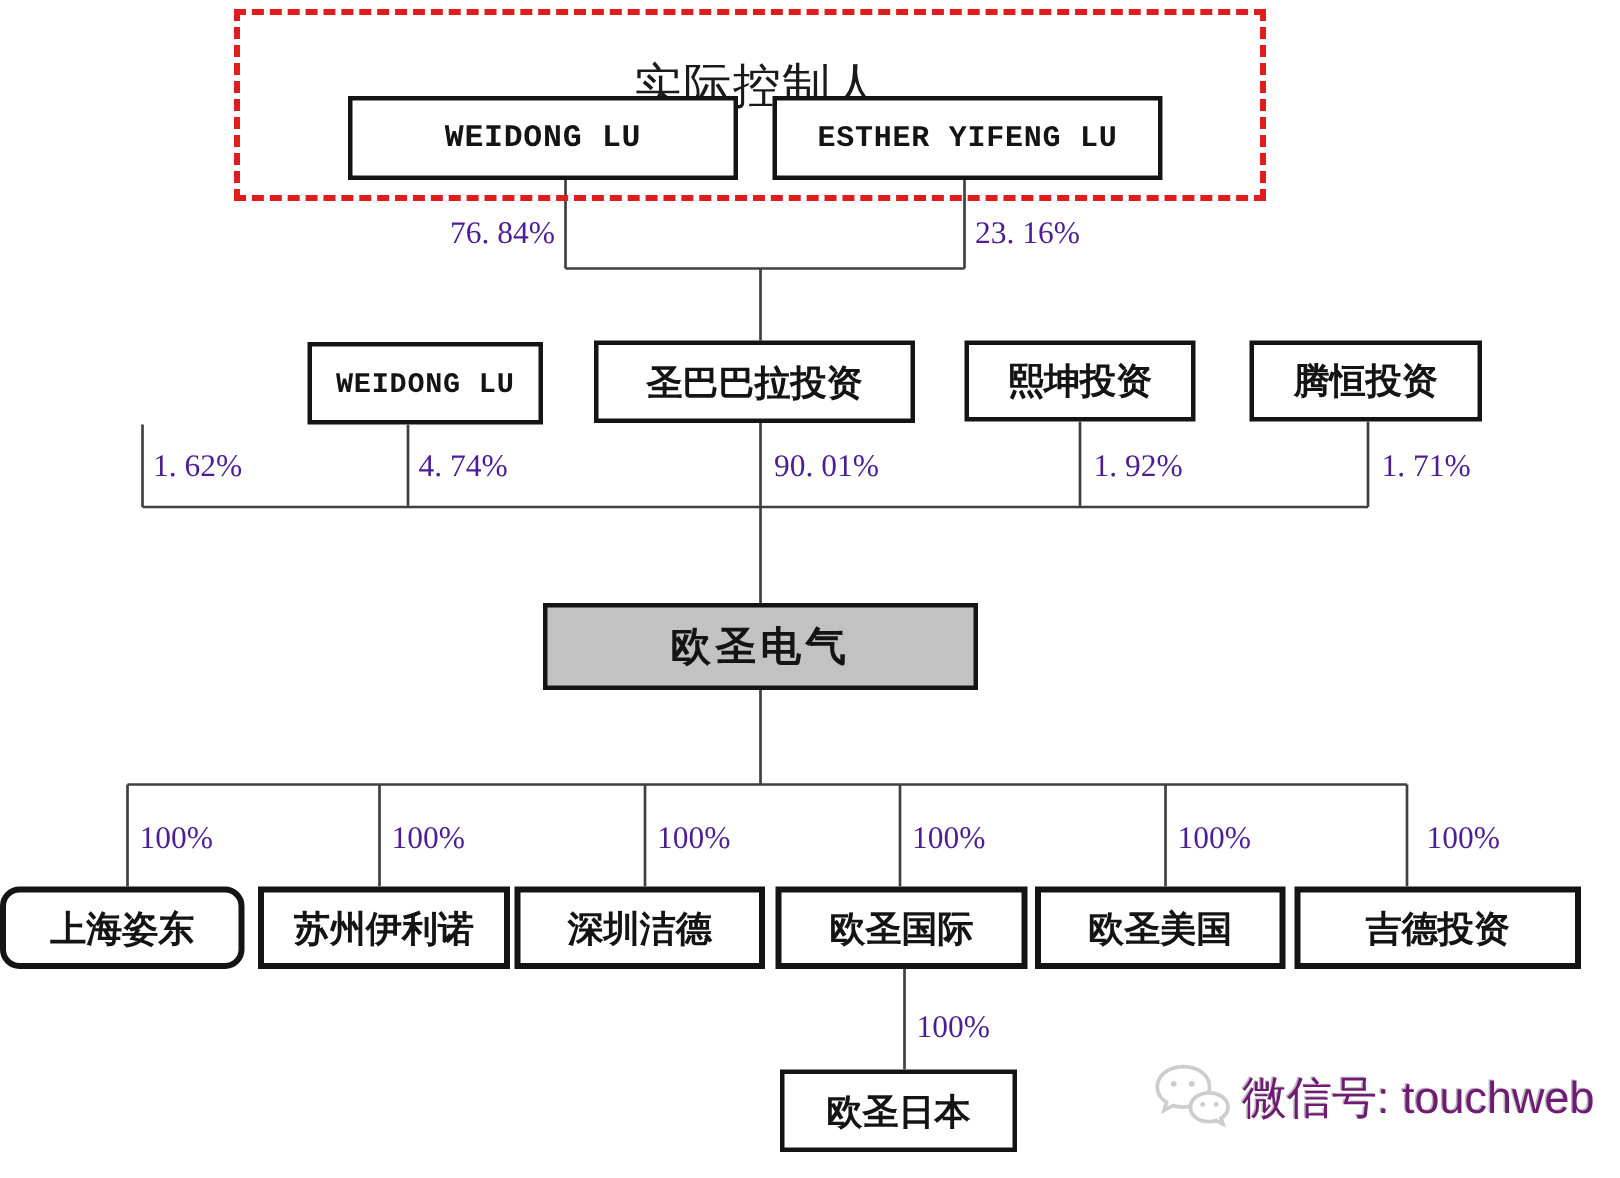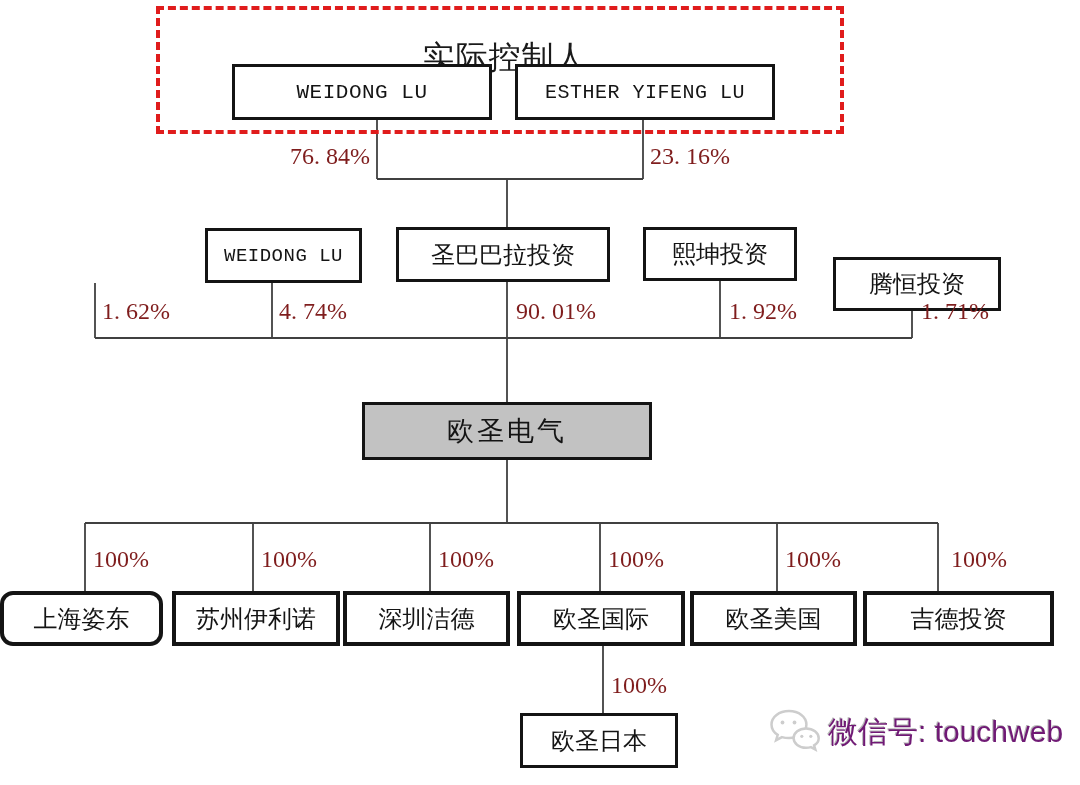--- a/index.html
+++ b/index.html
@@ -2,37 +2,37 @@
 <html><head>
 <meta charset="utf-8">
 <style>
   html,body{margin:0;padding:0;background:#ffffff;}
   .stage{position:relative;width:1080px;height:785px;background:#ffffff;overflow:hidden;
          font-family:"Liberation Serif","DejaVu Serif",serif;}
   .wires{position:absolute;left:0;top:0;width:1080px;height:785px;}
   .group-dashed{position:absolute;border:4px dashed #e01c1c;background:transparent;box-sizing:border-box;}
   .box{position:absolute;box-sizing:border-box;background:#ffffff;border:3px solid #141414;
        display:flex;align-items:center;justify-content:center;
-       font-weight:normal;font-size:24px;color:#141414;white-space:nowrap;text-align:center;}
+       font-weight:bold;font-size:24px;color:#141414;white-space:nowrap;text-align:center;}
   .box.mono{font-family:"Liberation Mono","DejaVu Sans Mono",monospace;font-size:21px;letter-spacing:0.5px;}
   .box.thick{border-width:4px;}
-  .pct{position:absolute;color:#7f1d1d;font-size:24px;white-space:nowrap;}
+  .pct{position:absolute;color:#4c1d95;font-size:21px;white-space:nowrap;}
   .toplabel{position:absolute;color:#1a1a1a;font-size:32px;letter-spacing:1px;}
 
   #grp-controller{left:156px;top:6px;width:688px;height:128px;}
   #lbl-controller{left:380px;top:36px;width:250px;text-align:center;}
 
   #b-c0{left:232px;top:64px;width:260px;height:56px;}
   #b-c1{left:515px;top:64px;width:260px;height:56px;font-size:20px;}
 
   #b-s0{left:21px;top:228px;width:156px;height:55px;}
   #b-s1{left:205px;top:228px;width:157px;height:55px;font-size:19px;}
   #b-s2{left:396px;top:227px;width:214px;height:55px;}
   #b-s3{left:643px;top:227px;width:154px;height:54px;}
-  #b-s4{left:833px;top:227px;width:168px;height:54px;margin-top:30px;}
+  #b-s4{left:833px;top:227px;width:155px;height:54px;}
 
   #b-company{left:362px;top:402px;width:290px;height:58px;background:#c2c2c2;font-size:27px;letter-spacing:3px;}
 
   #b-d0{left:0px;top:591px;width:163px;height:55px;border-radius:13px;}
   #b-d1{left:172px;top:591px;width:168px;height:55px;}
   #b-d2{left:343px;top:591px;width:167px;height:55px;}
   #b-d3{left:517px;top:591px;width:168px;height:55px;}
   #b-d4{left:690px;top:591px;width:167px;height:55px;}
   #b-d5{left:863px;top:591px;width:191px;height:55px;}
 

